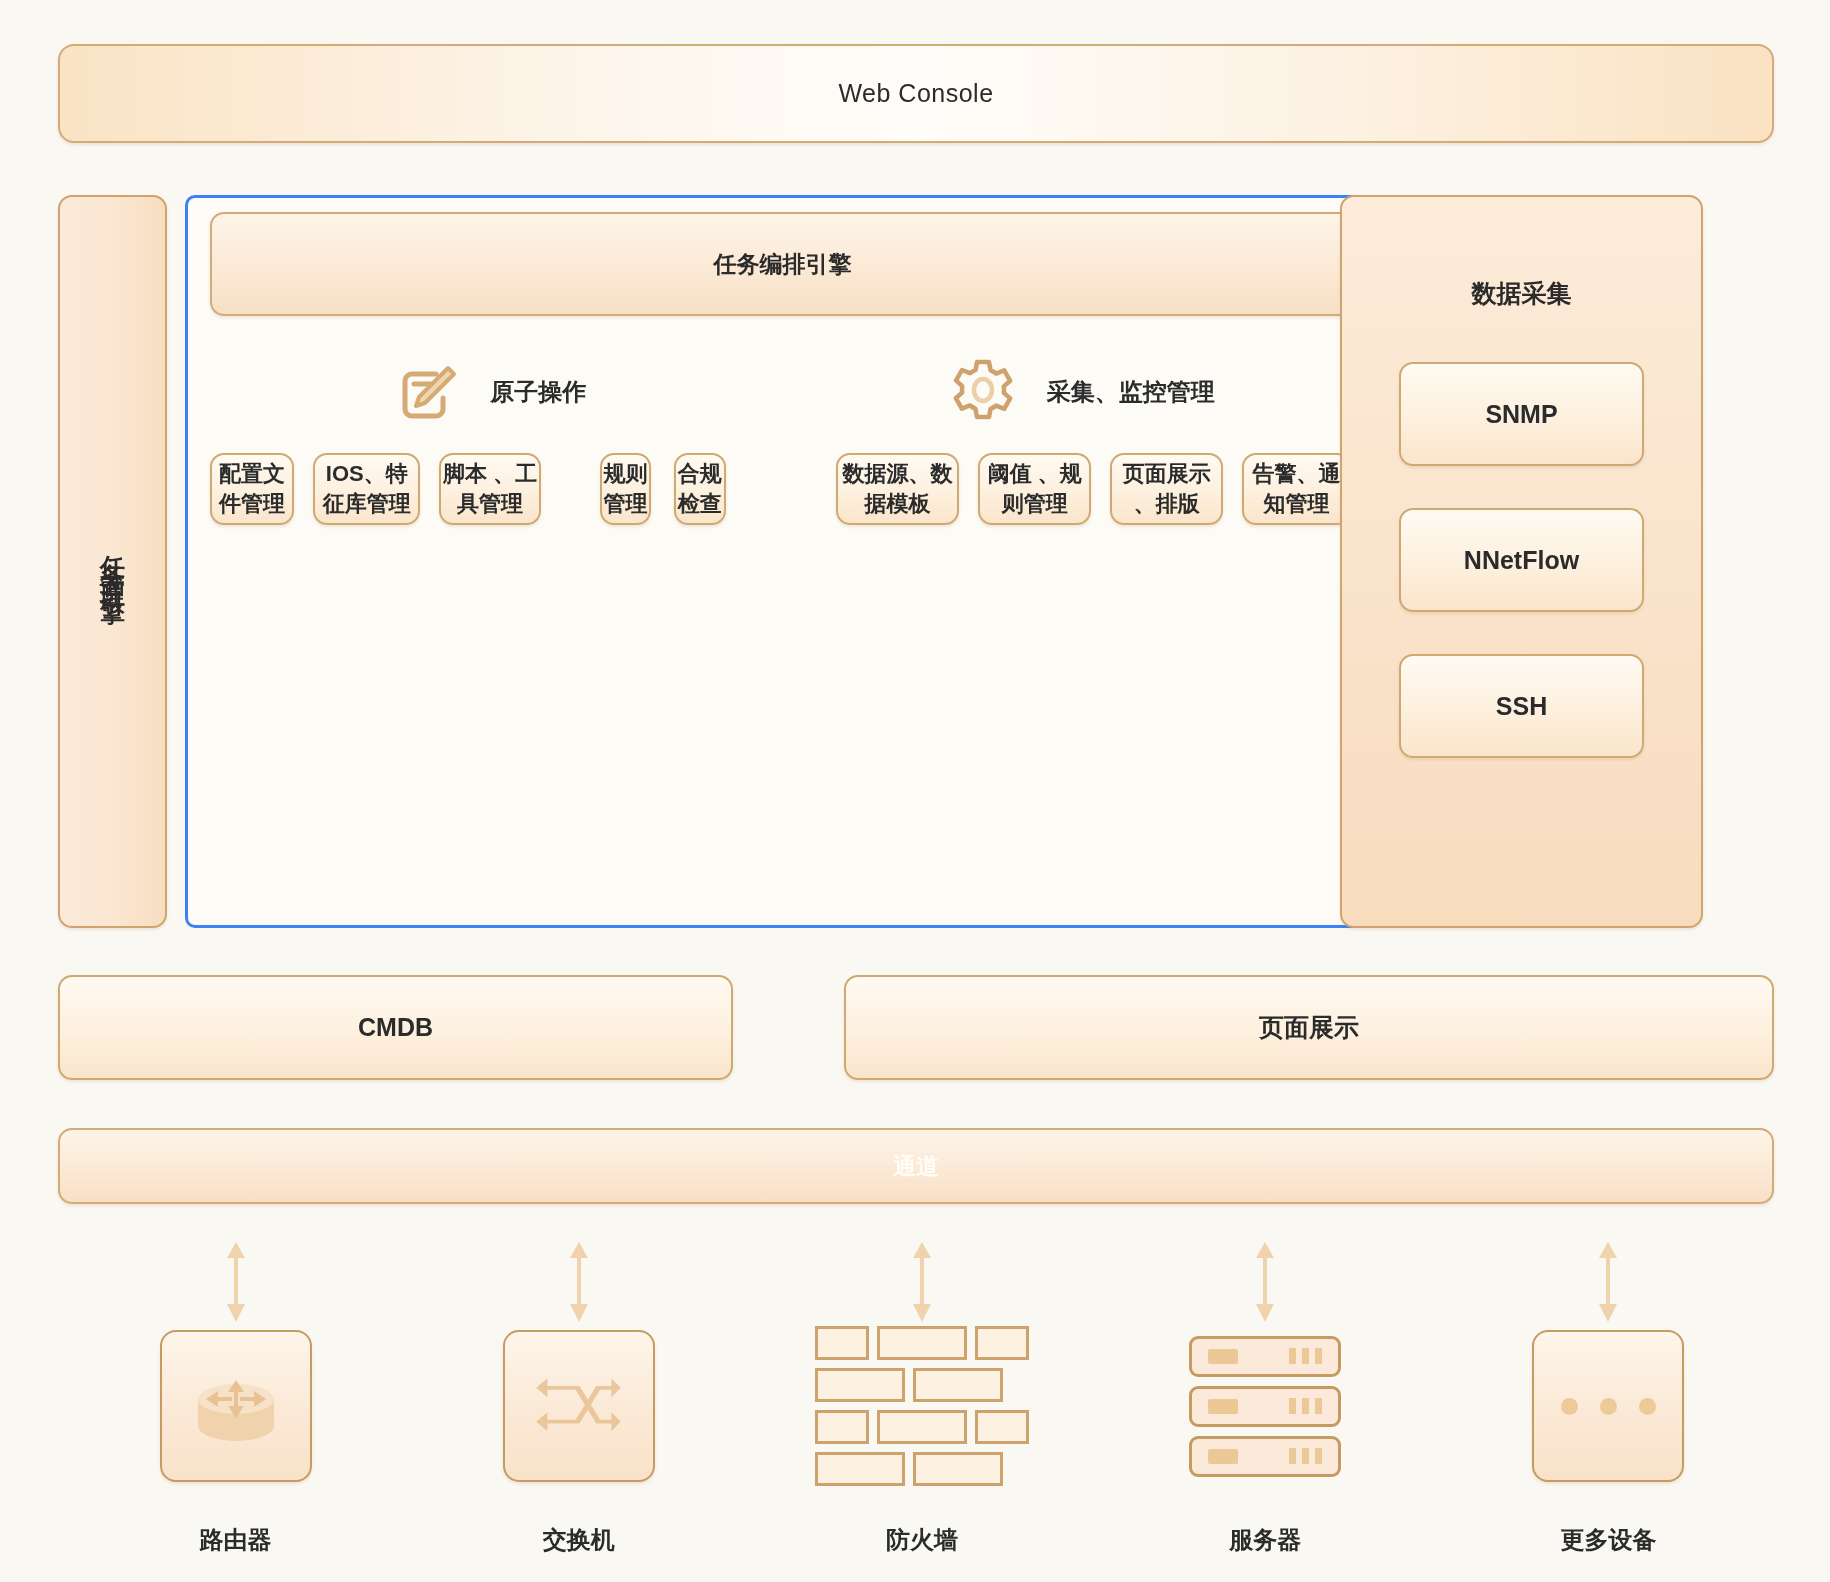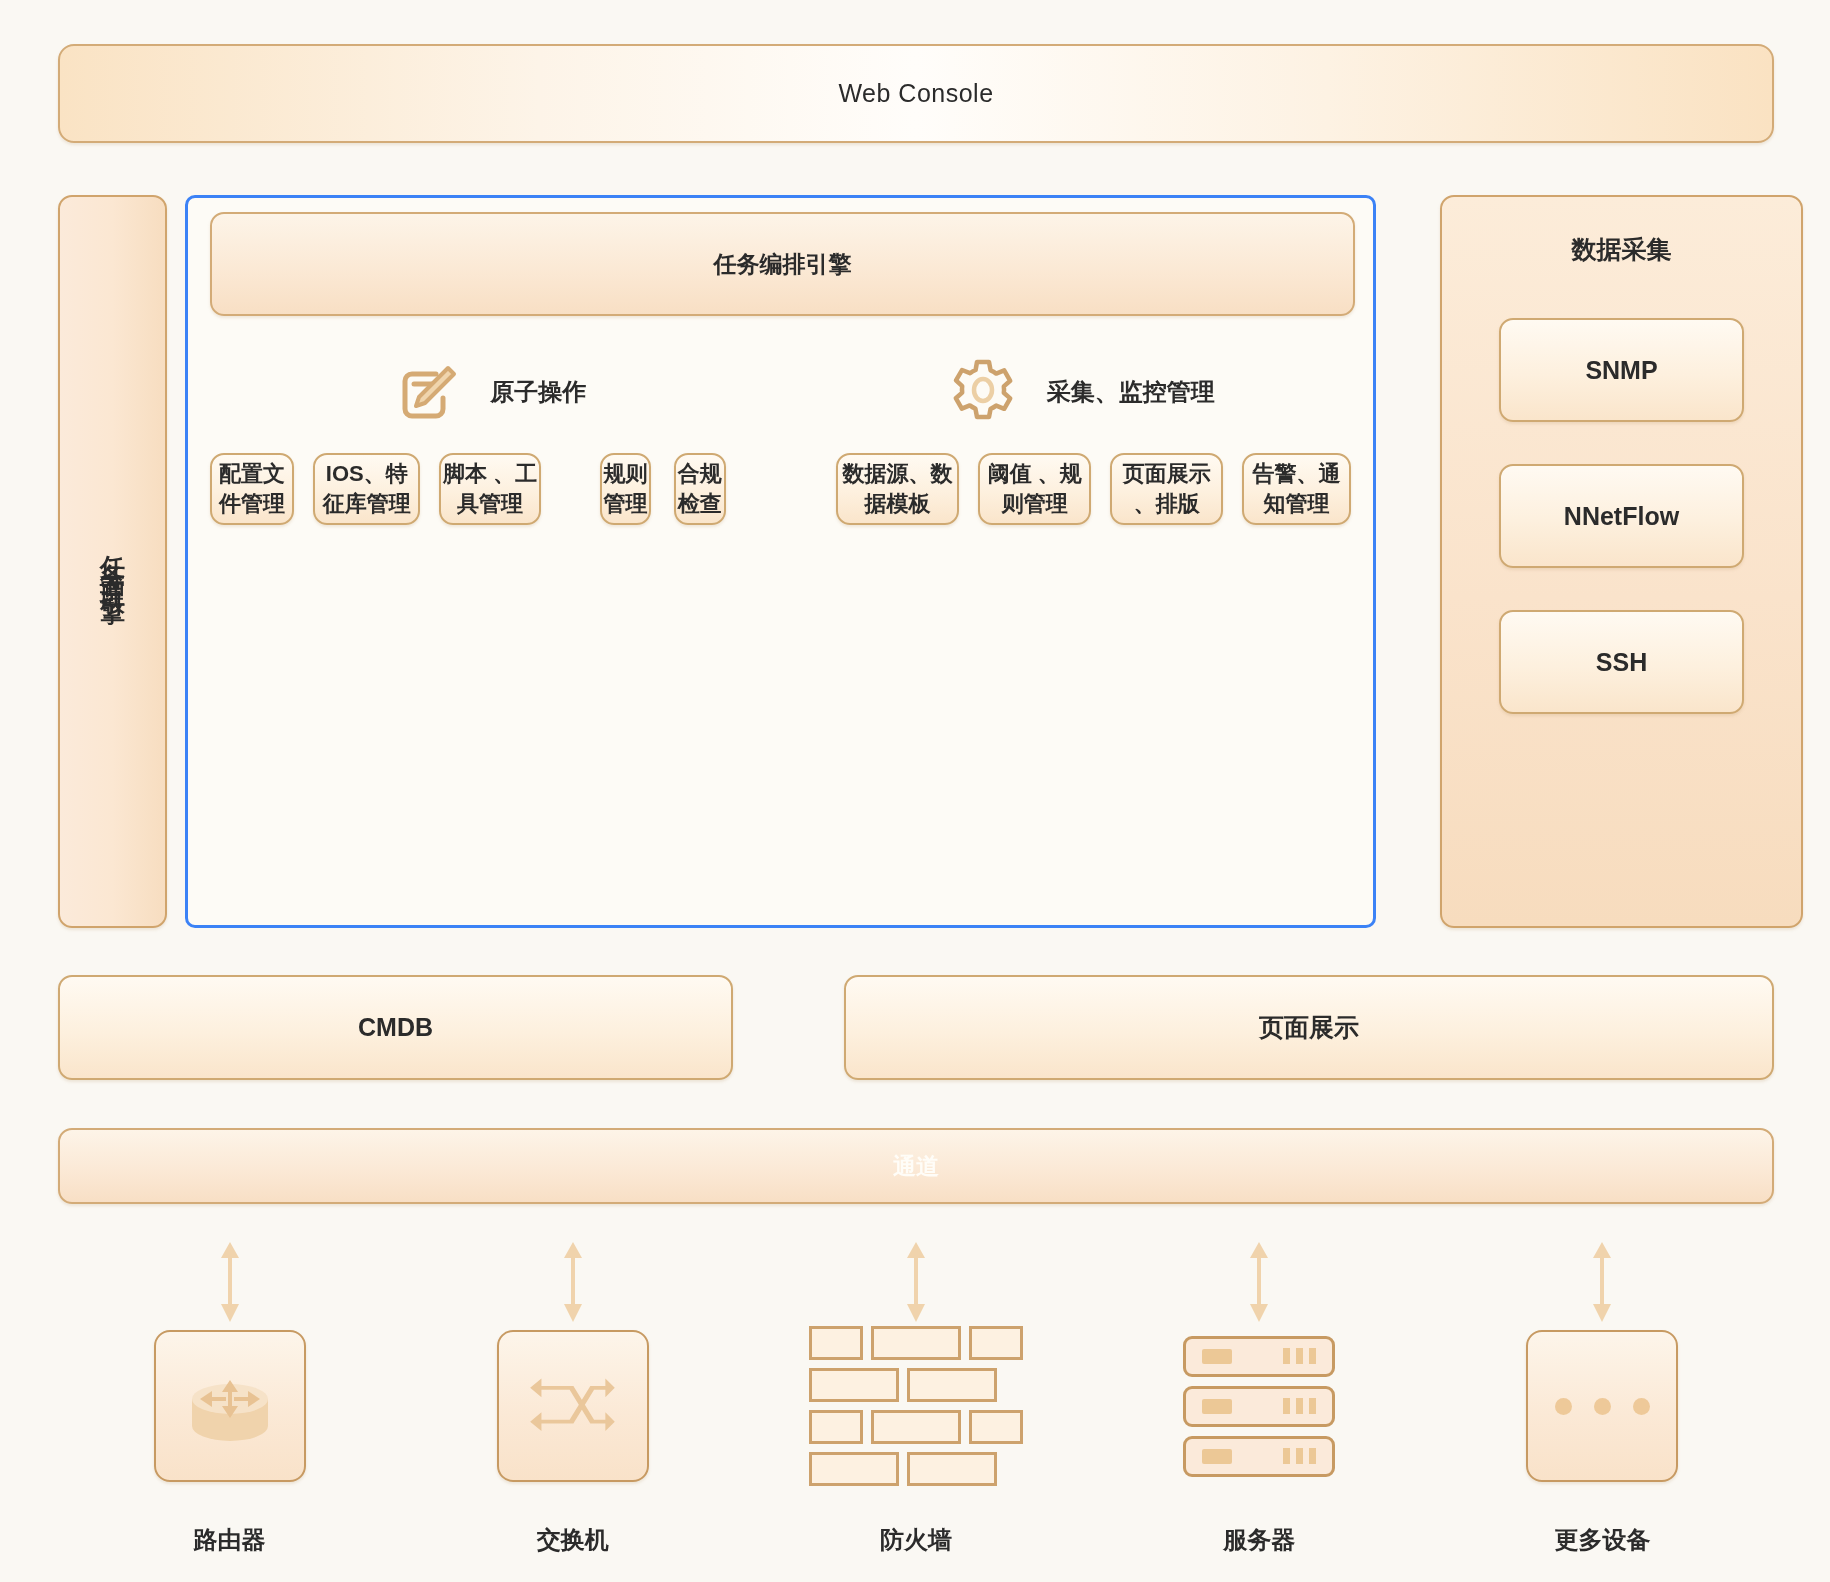--- a/index.html
+++ b/index.html
@@ -151,28 +151,28 @@
   .split-row {
     display: flex;
     gap: 23px;
     margin-left: 40px;
   }
   .split-row .feature { flex: 1; }
 
   
   .collect-panel {
     position: absolute;
-    left: 1440px; top: 195px;
+    left: 1340px; top: 195px;
     width: 363px; height: 733px;
     border-radius: 14px;
     border: 2px solid #d0a46c;
     background: linear-gradient(180deg, #fcecd9 0%, #fae3cb 55%, #f7dcbe 100%);
     box-shadow: 0 2px 3px rgba(180,140,90,.18);
     box-sizing: border-box;
-    padding-top: 36px;
+    padding-top: 80px;
   }
   .collect-title {
     text-align: center;
     font-size: 25px;
     font-weight: bold;
     margin-bottom: 52px;
   }
   .collect-items {
     display: flex;
     flex-direction: column;
@@ -223,21 +223,21 @@
     justify-content: center;
     box-sizing: border-box;
     font-size: 23px;
     font-weight: bold;
     color: #fffdf8;
   }
 
   
   .devices {
     position: absolute;
-    left: 58px; top: 1240px;
+    left: 64px; top: 1240px;
     width: 1716px; height: 330px;
     display: flex;
     text-align: right;
   }
   .device {
     flex: 1;
     display: flex;
     flex-direction: column;
     align-items: center;
   }

